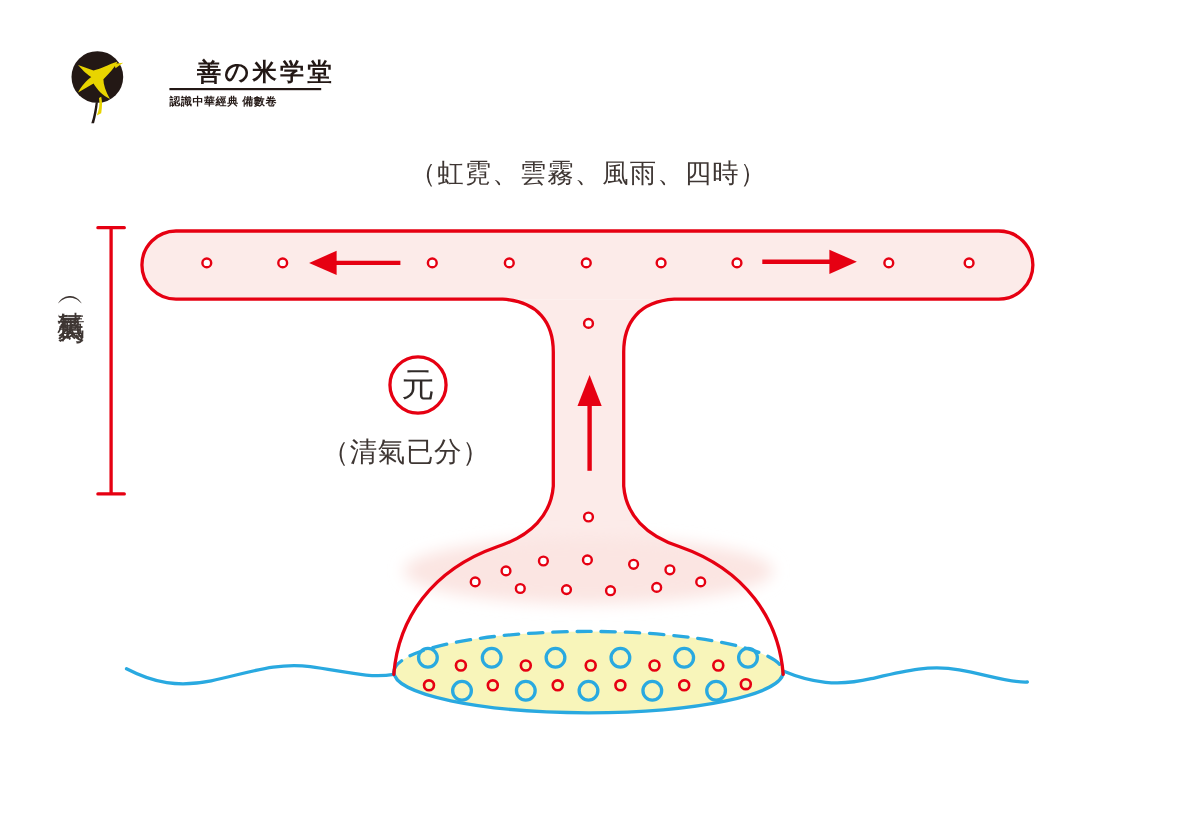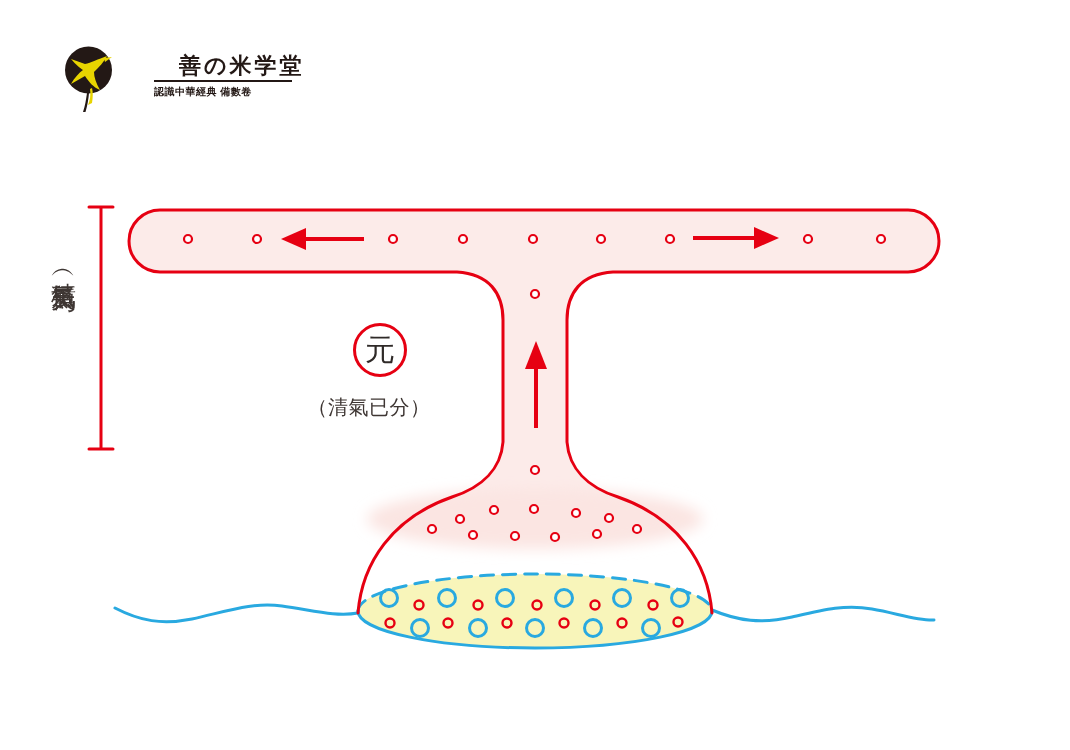--- a/index.html
+++ b/index.html
@@ -27,21 +27,21 @@
     font-size:24px;font-weight:500;letter-spacing:1px;white-space:nowrap;
   }
   .core-circle{
     position:absolute;left:353px;top:323px;width:54px;height:54px;
     border:3px solid var(--diagram-red);border-radius:50%;background:#fff;
     display:flex;align-items:center;justify-content:center;
     font-size:30px;color:#2f2a28;font-weight:500;
   }
   .core-caption{
     left:369px;top:394px;transform:translateX(-50%);
-    font-size:20px;font-weight:500;letter-spacing:0.5px;white-space:nowrap;
+    font-size:25px;font-weight:500;letter-spacing:0.5px;white-space:nowrap;
   }
   .left-caption{
     left:48px;top:261px;
     writing-mode:vertical-rl;text-orientation:mixed;
     font-size:25px;font-weight:500;letter-spacing:2px;
   }
 
   .logo{position:absolute;left:60px;top:44px;width:250px;height:70px;}
   .logo-bird{position:absolute;left:0;top:0;}
   .logo-title{
@@ -80,20 +80,21 @@
                C19 29 14 34 11 40 L25 32 C29 38 33 43 40 46
                C36 39 34 33 34 28 C39 23 44 18 47 12 Z" fill="var(--logo-yellow)"></path>
       <path d="M44 14 L52 13 L45 18 Z" fill="var(--logo-yellow)"></path>
       <path d="M30 45 C31 51 30 56 28 61 L32 59 C33 53 33 48 32 44 Z" fill="var(--logo-yellow)"></path>
     </svg>
     <div class="logo-title">善の米学堂</div>
     <div class="logo-rule"></div>
     <div class="logo-sub">認識中華經典 備數卷</div>
   </div>
 
+  <div class="txt top-caption">（虹霓、雲霧、風雨、四時）</div>
   <div class="txt left-caption">（積氣爲天）</div>
   <div class="core-circle">元</div>
   <div class="txt core-caption">（清氣已分）</div>
 
   <svg class="diagram-svg" width="1070" height="750" viewBox="0 0 1070 750">
     <defs>
       <filter id="soft" x="-25%" y="-50%" width="150%" height="200%">
         <feGaussianBlur stdDeviation="7"></feGaussianBlur>
       </filter>
     </defs>

